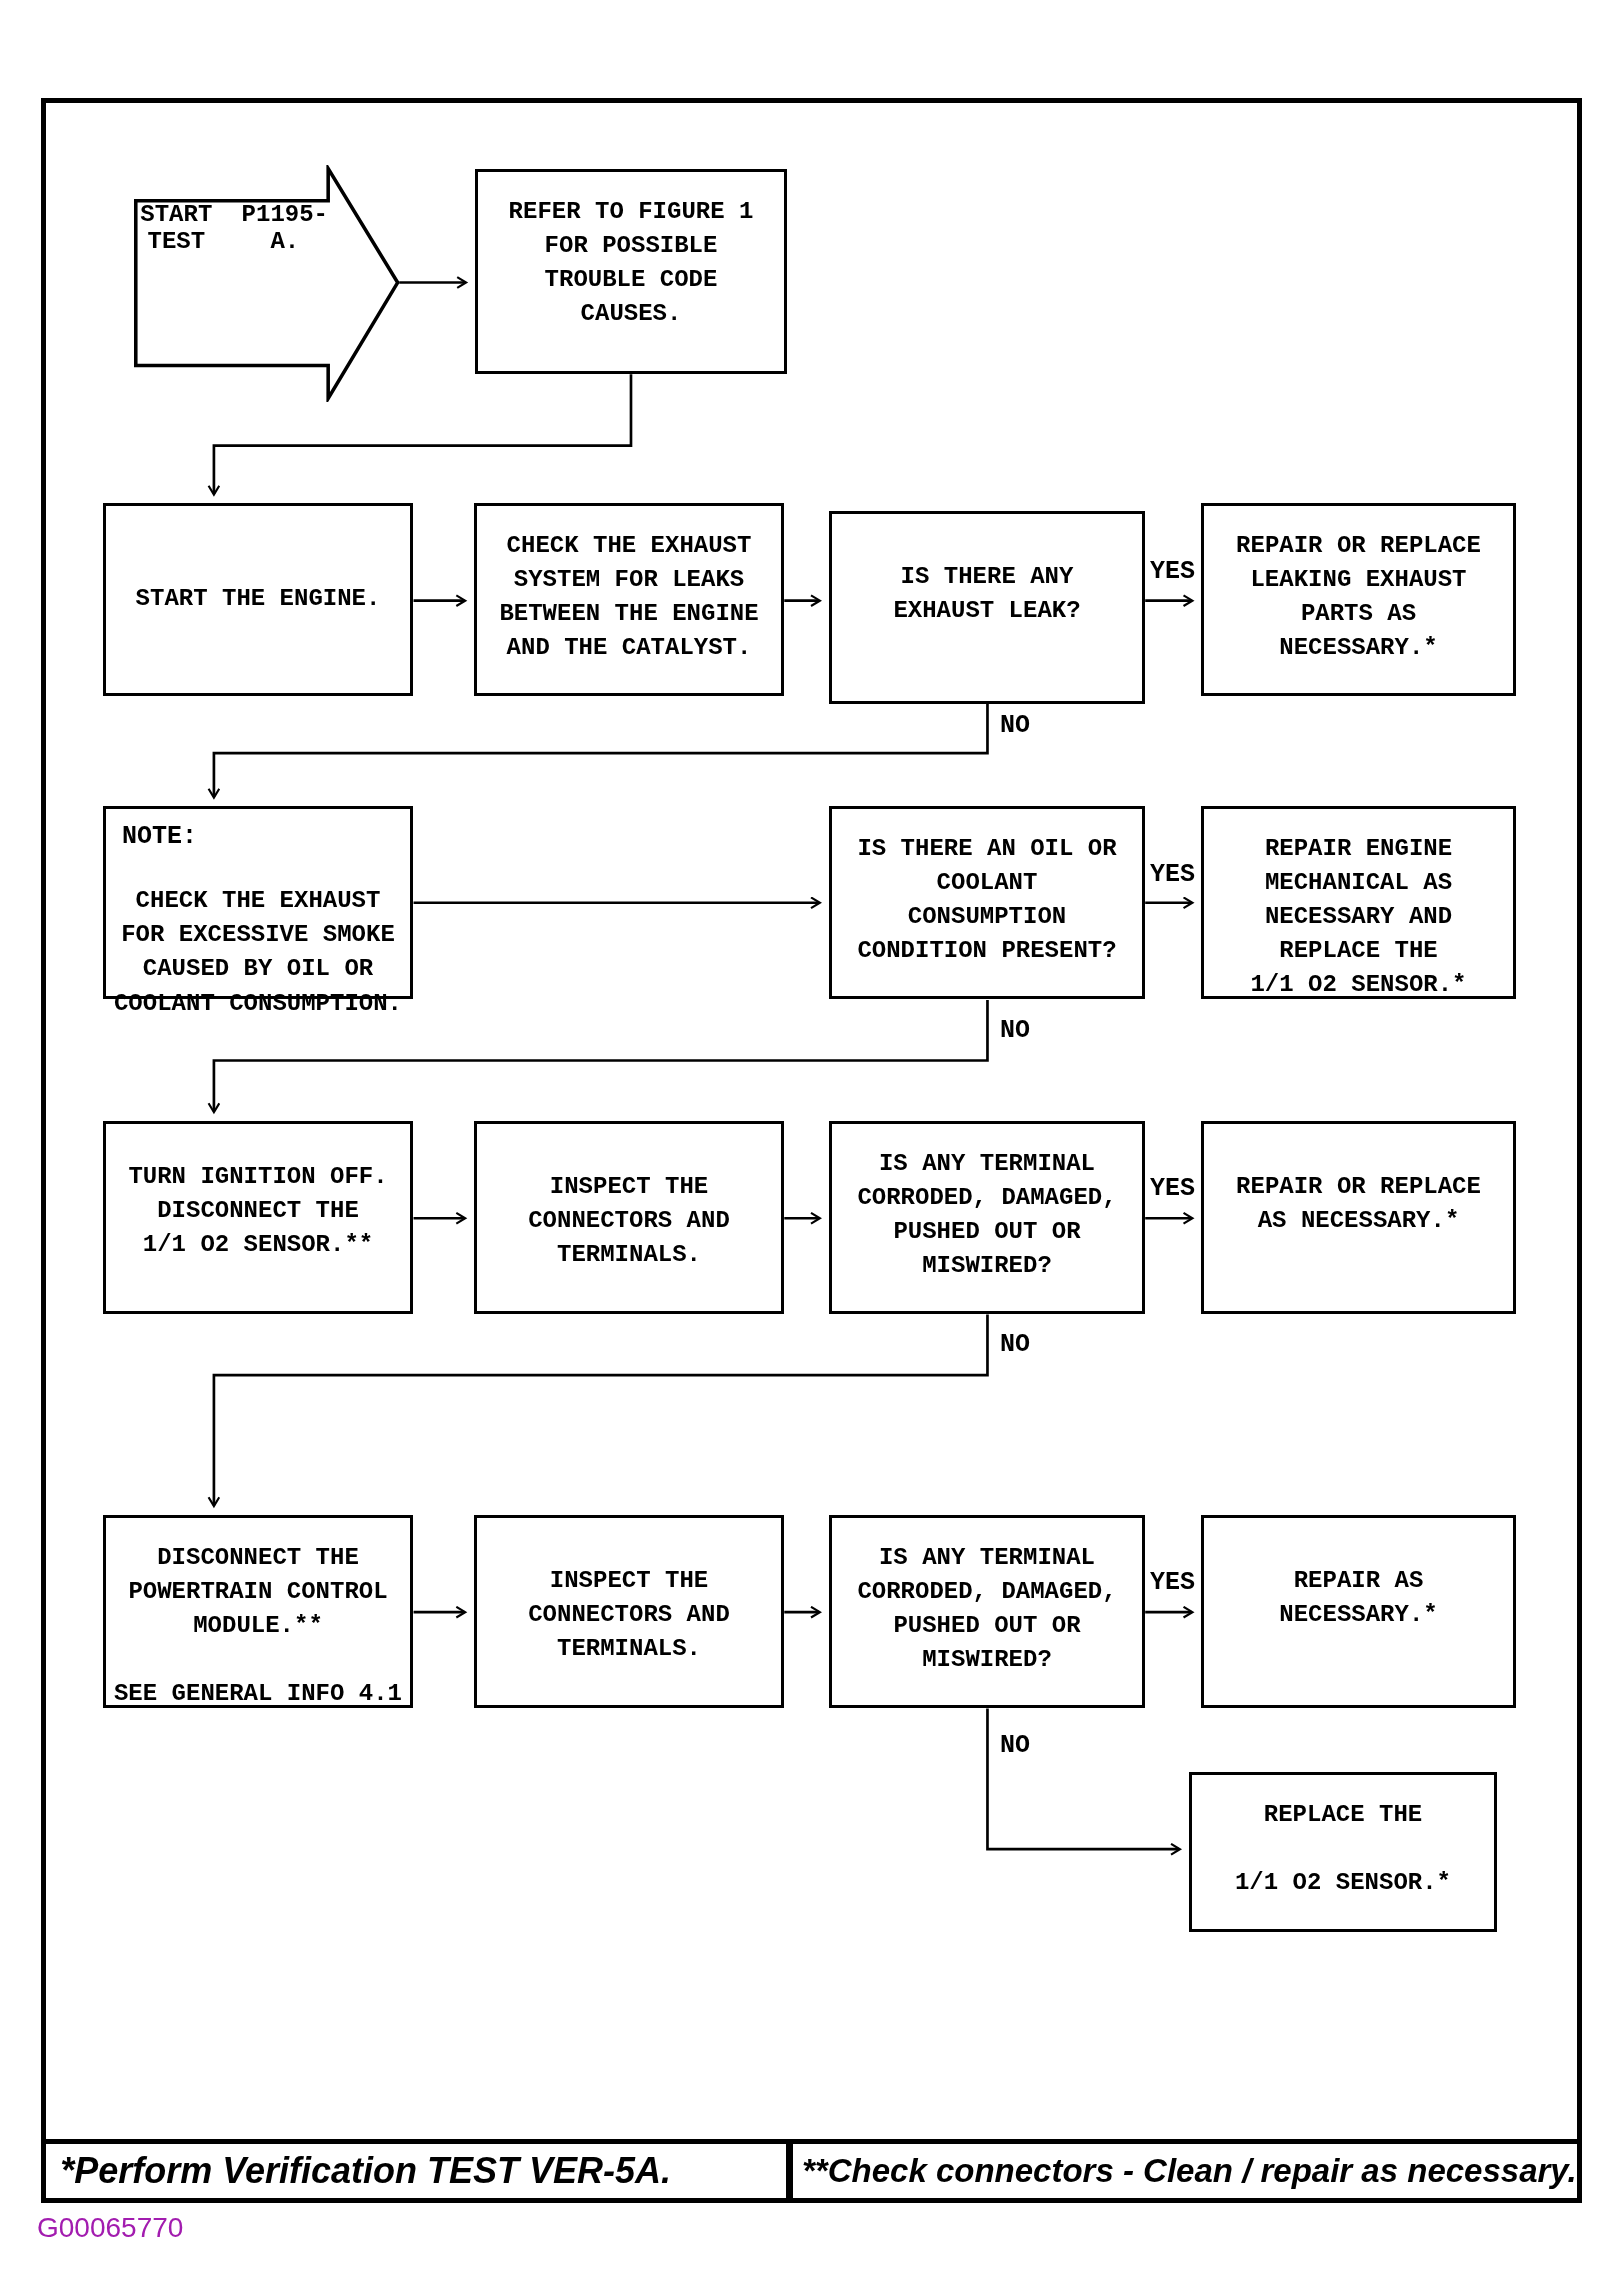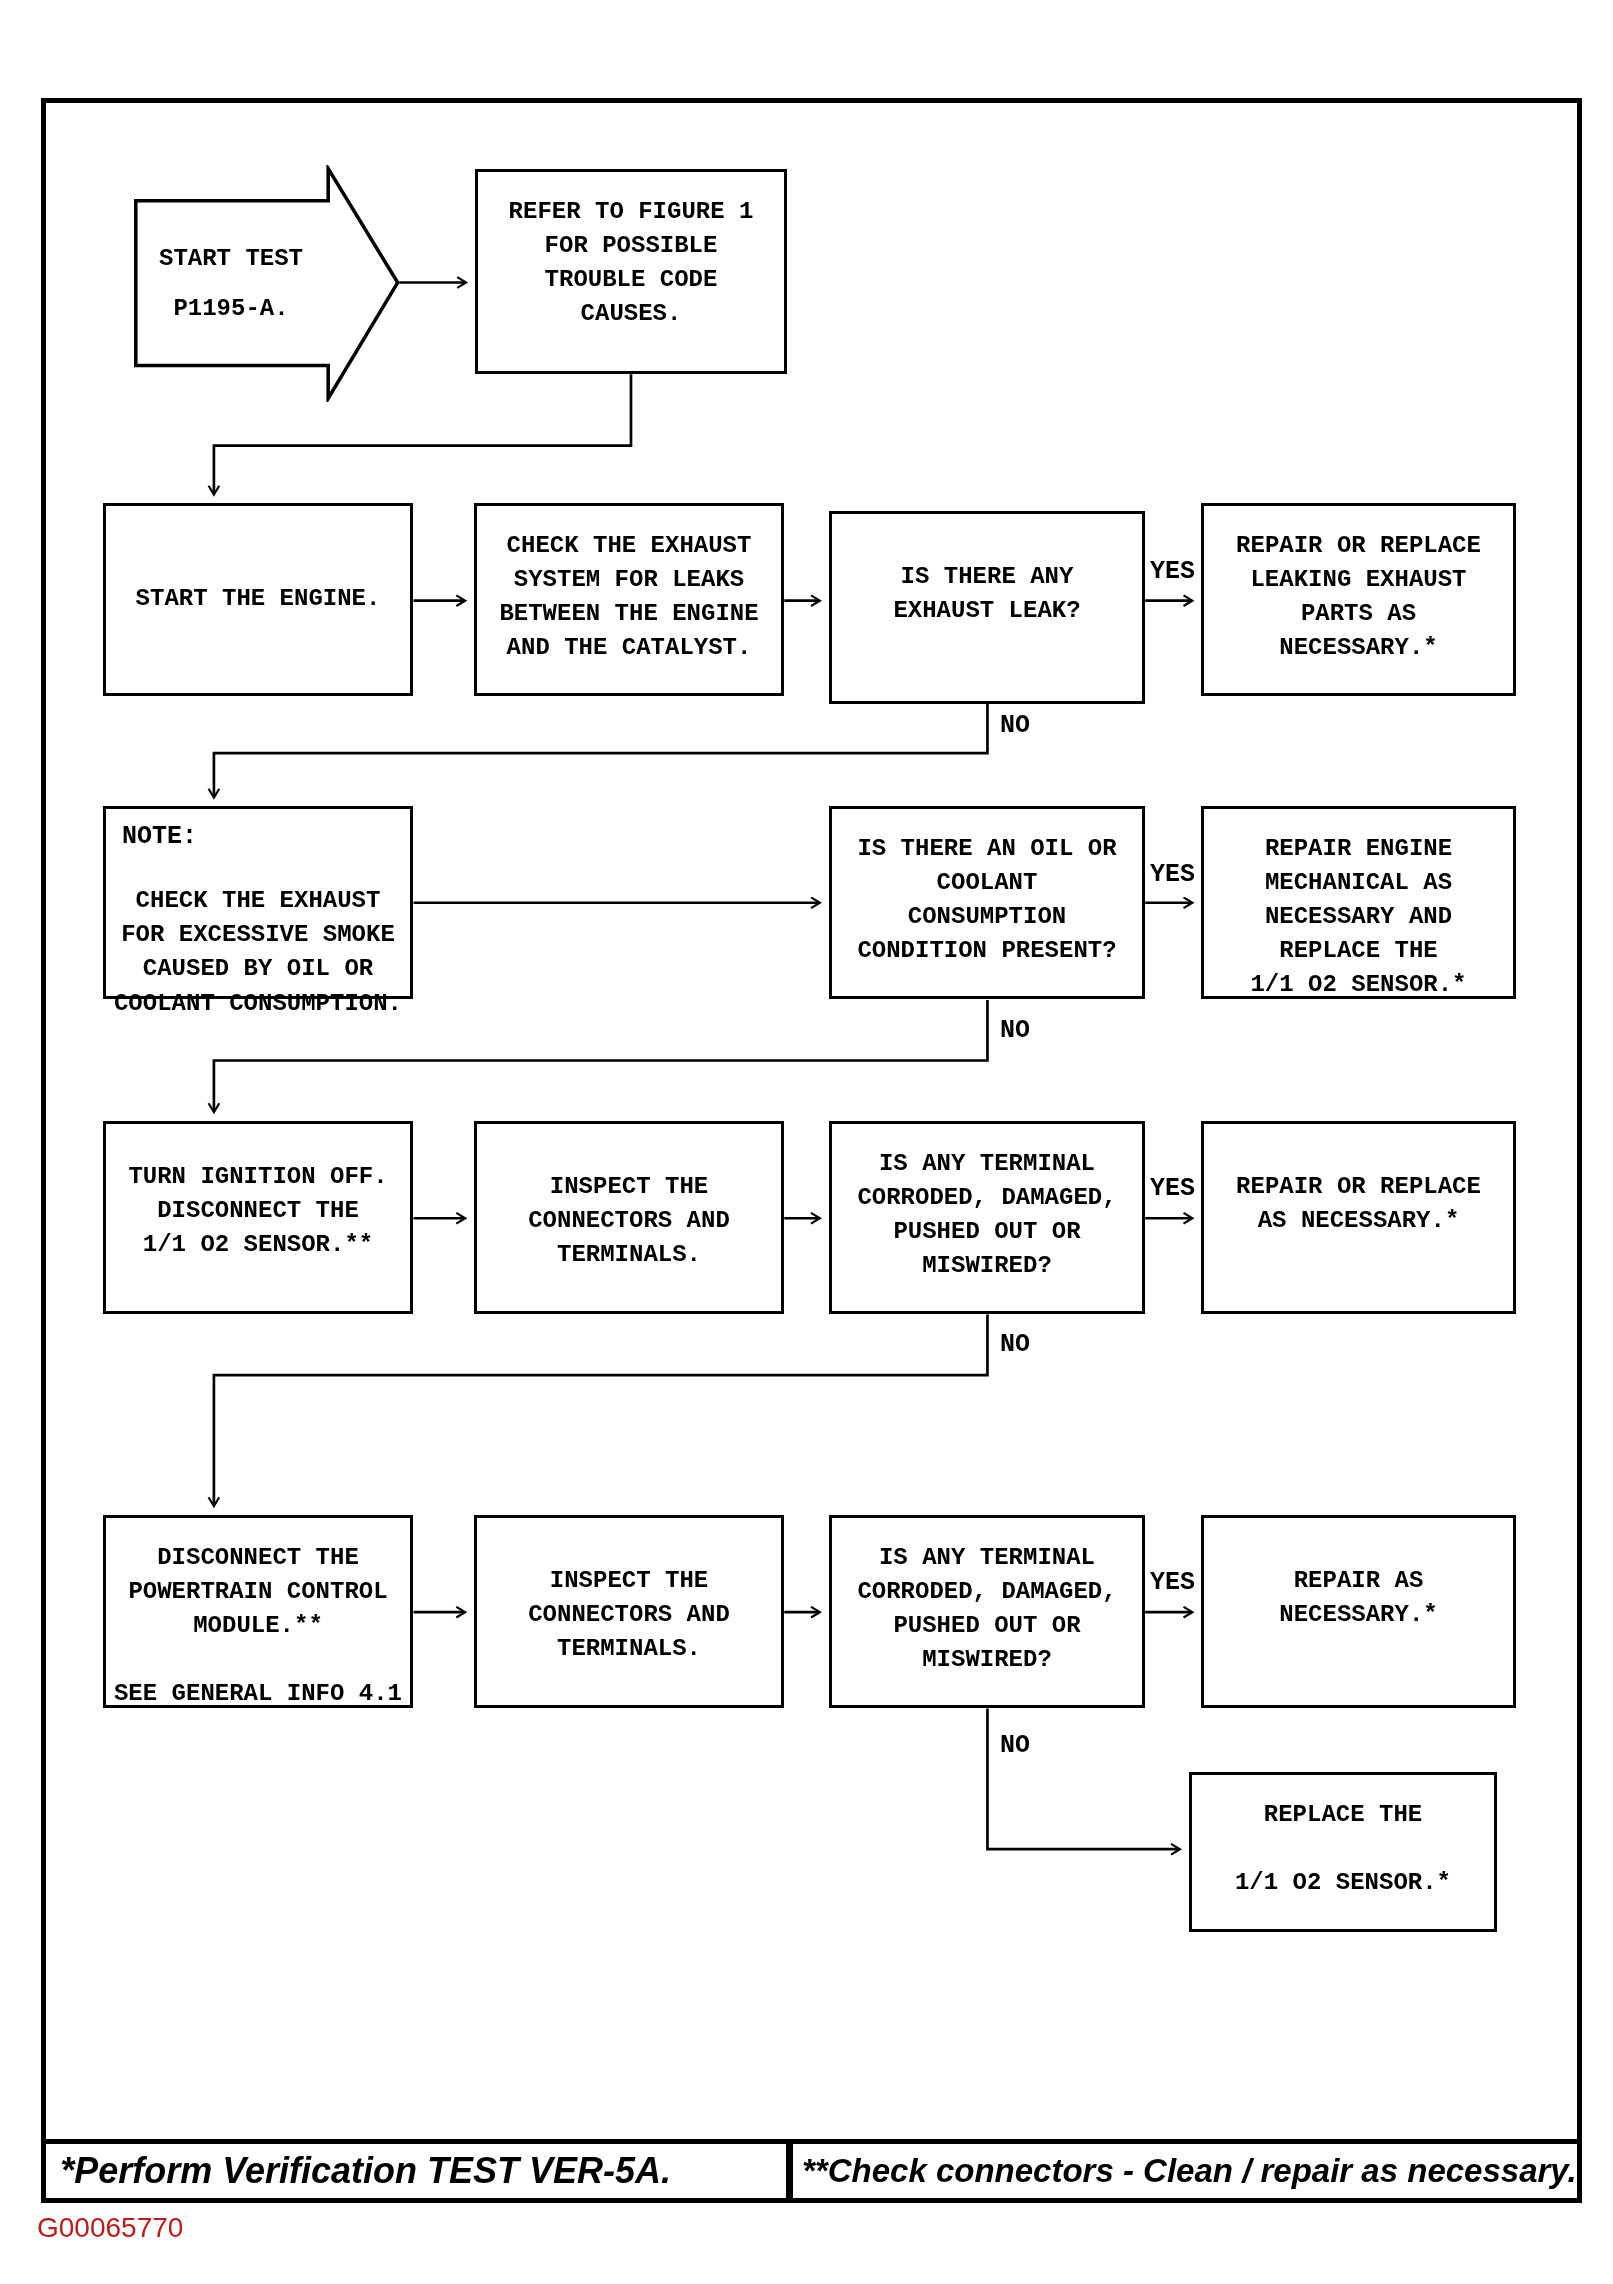--- a/index.html
+++ b/index.html
@@ -14,29 +14,29 @@
   .box{position:absolute;background:#fff;border:3.6px solid #000;box-sizing:border-box;z-index:2;display:flex;flex-direction:column;align-items:center;}
   .box .txt{font-family:"Liberation Mono",monospace;font-weight:700;font-size:24px;line-height:1.42;text-align:center;white-space:pre-line;width:100%;}
   .v-center{justify-content:center;}
   .pt30 .txt{padding-top:23px;}
   .pt40 .txt{padding-top:36px;}
   .pt55 .txt{padding-top:46px;}
   .note-title{font-family:"Liberation Mono",monospace;font-weight:900;font-size:25px;text-align:left;width:100%;box-sizing:border-box;padding:12.5px 0 1.8px 16px;}
   
   .start-wrap{position:absolute;left:134px;top:165px;width:269px;height:237px;z-index:2;}
   .start-wrap svg{position:absolute;left:0;top:0;}
-  .start-text{position:absolute;left:0;top:36px;width:194px;height:165px;display:flex;flex-direction:column;justify-content:center;gap:23px;}
+  .start-text{position:absolute;left:0;top:36px;width:194px;height:165px;display:flex;flex-direction:row;justify-content:center;gap:23px;}
   .start-text div{font-family:"Liberation Mono",monospace;font-weight:700;font-size:24px;text-align:center;}
   
   .lbl{position:absolute;font-family:"Liberation Mono",monospace;font-weight:700;font-size:25px;z-index:3;}
   
   .footer-cell{position:absolute;border:5.3px solid #000;box-sizing:border-box;background:#fff;display:flex;align-items:center;z-index:2;}
   .footer-cell .ftxt{font-family:"Liberation Sans",sans-serif;font-weight:700;font-style:italic;font-size:36px;padding-left:14.3px;white-space:nowrap;text-align:right;}
   .footer-right .ftxt{font-size:33px;padding-left:9px;}
-  .artifact{position:absolute;left:37px;top:2212px;font-family:"Liberation Sans",sans-serif;font-size:28px;color:#b91c1c;z-index:2;}
+  .artifact{position:absolute;left:37px;top:2212px;font-family:"Liberation Sans",sans-serif;font-size:28px;color:#a21caf;z-index:2;}
 </style>
 </head>
 <body>
 
 <div id="canvas">
 
   <div class="outer-border"></div>
 
   <svg class="wires" viewBox="0 0 1811 2564" width="1614" height="2285">
     <defs>

